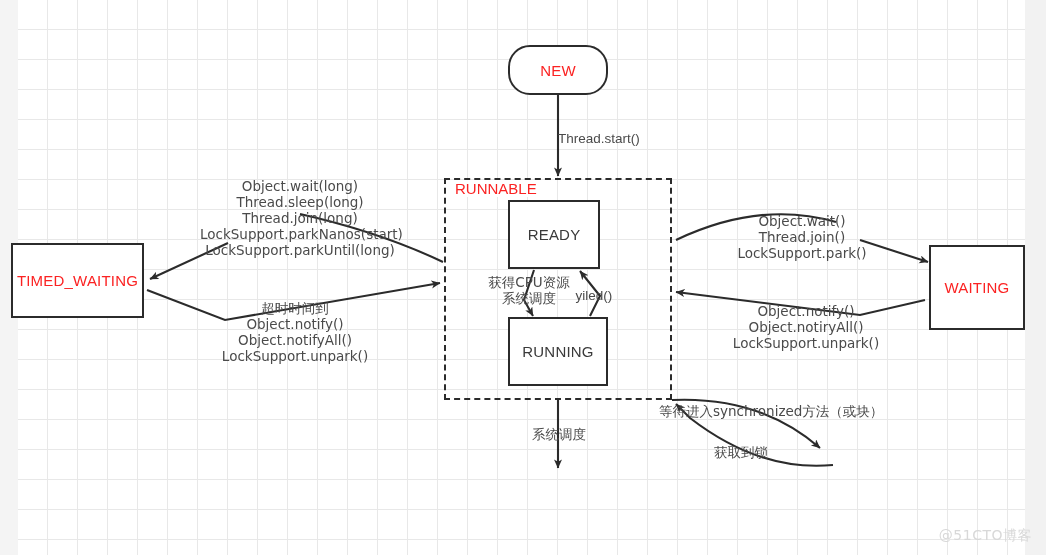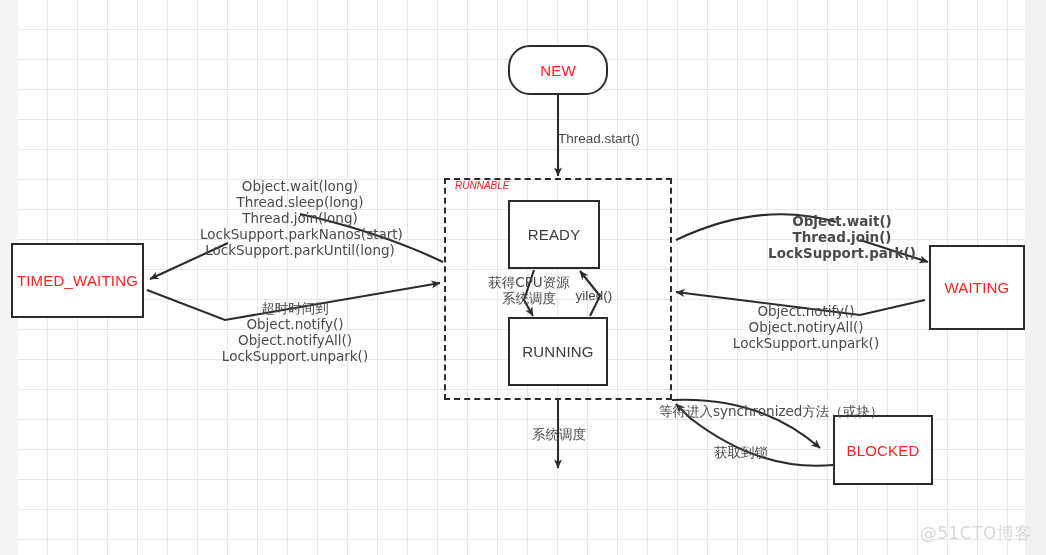--- a/index.html
+++ b/index.html
@@ -30,29 +30,29 @@
   .node{position:absolute;box-sizing:border-box;background:#ffffff;
         border:2.5px solid #2b2b2b;display:flex;align-items:center;
         justify-content:center;text-align:center;}
   .node.round{border-radius:22px;}
   .red{color:#fb2222;}
   .dark{color:#3a3a3a;}
   .node span{font-size:15px;letter-spacing:.2px;}
 
   .dashbox{position:absolute;box-sizing:border-box;
            border:2.5px dashed #2b2b2b;background:transparent;}
-  .dashlabel{position:absolute;color:#fb2222;font-size:10px;background:#ffffff;
-             padding:0 3px;font-style:italic;}
+  .dashlabel{position:absolute;color:#fb2222;font-size:15px;background:#ffffff;
+             padding:0 3px;}
 
   .lbl{position:absolute;color:#4a4a4a;font-size:13.5px;line-height:16px;
        text-align:center;white-space:nowrap;}
   .lbl.cn{font-family:"DejaVu Sans","Liberation Sans",sans-serif;}
 
   #watermark{position:absolute;right:14px;bottom:10px;color:#d8d8d8;
-             font-size:17px;letter-spacing:.5px;
+             font-size:14px;letter-spacing:.5px;
              font-family:"DejaVu Sans","Liberation Sans",sans-serif;}
 </style>
 </head>
 <body>
 
 <div id="canvas">
   <div id="grid"></div>
   <div id="leftmargin"></div>
   <div id="rightmargin"></div>
 
@@ -107,23 +107,20 @@
   </div>
 
   <div class="node" style="left:11px;top:243px;width:133px;height:75px;">
     <span class="red">TIMED_WAITING</span>
   </div>
 
   <div class="node" style="left:929px;top:245px;width:96px;height:85px;">
     <span class="red">WAITING</span>
   </div>
 
-  <div class="node" style="left:833px;top:415px;width:100px;height:70px;">
-    <span class="red">BLOCKED</span>
-  </div>
 
 
   <div class="lbl" style="left:518px;top:131px;margin-left:40px;">
       <div>Thread.start()</div>
     </div>
 
   <div class="lbl cn" style="left:200px;top:178px;width:200px;">
       <div>Object.wait(long)</div>
       <div>Thread.sleep(long)</div>
       <div>Thread.join(long)</div>
@@ -131,21 +128,21 @@
       <div>LockSupport.parkUntil(long)</div>
     </div>
 
   <div class="lbl cn" style="left:215px;top:300px;width:160px;">
       <div>超时时间到</div>
       <div>Object.notify()</div>
       <div>Object.notifyAll()</div>
       <div>LockSupport.unpark()</div>
     </div>
 
-  <div class="lbl cn" style="left:752px;top:213px;width:180px;font-weight:bold;">
+  <div class="lbl cn" style="left:712px;top:213px;width:180px;">
       <div>Object.wait()</div>
       <div>Thread.join()</div>
       <div>LockSupport.park()</div>
     </div>
 
   <div class="lbl cn" style="left:716px;top:303px;width:180px;">
       <div>Object.notify()</div>
       <div>Object.notiryAll()</div>
       <div>LockSupport.unpark()</div>
     </div>

